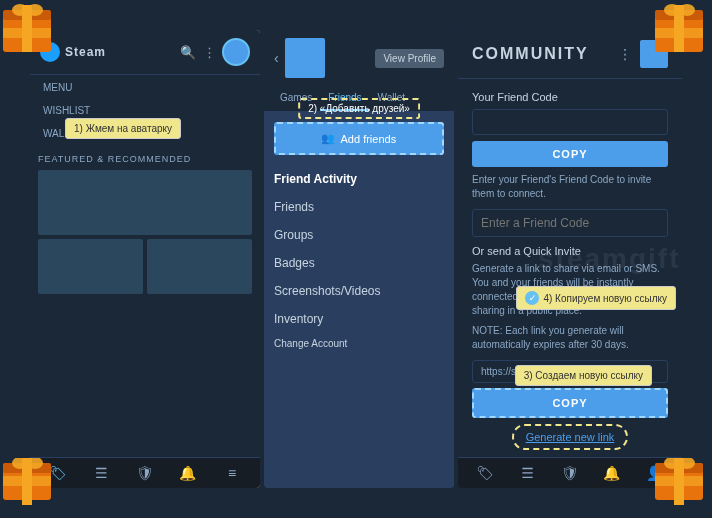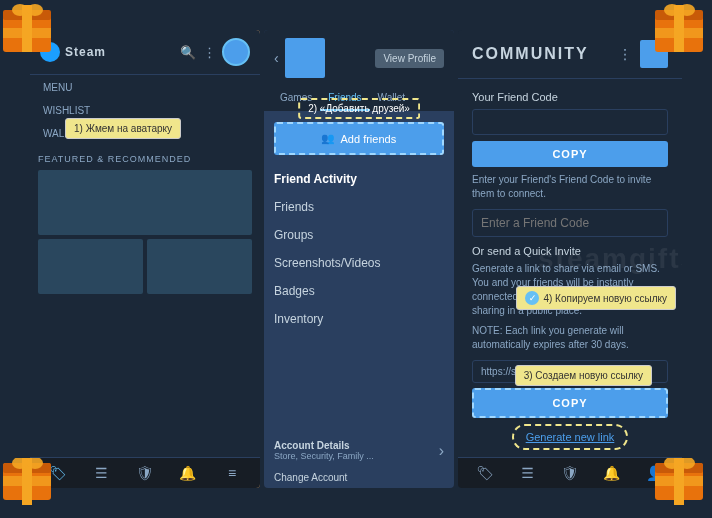--- a/index.html
+++ b/index.html
@@ -623,33 +623,24 @@
 
     <div class="add-friends-btn">
       <span>👥</span>
       <span>Add friends</span>
     </div>
 
 
     <div class="profile-menu-item bold">Friend Activity</div>
     <div class="profile-menu-item">Friends</div>
     <div class="profile-menu-item">Groups</div>
+    <div class="profile-menu-item">Badges</div>
     <div class="profile-menu-item">Screenshots/Videos</div>
-    <div class="profile-menu-item">Badges</div>
     <div class="profile-menu-item">Inventory</div>
 
-    <div class="profile-account-section">
-      <div class="profile-account-row">
-        <div>
-          <div class="profile-account-title">Account Details</div>
-          <div class="profile-account-sub">Store, Security, Family ...</div>
-        </div>
-        <span class="profile-account-arrow" style="margin-left:auto; color:#8ba7c4;">›</span>
-      </div>
-    </div>
     <div class="profile-change-account">Change Account</div>
   </div>
 
   <div class="community-panel" style="position:relative;">
 
     <div class="watermark">
       <span>steamgifts</span>
     </div>
 
     <div class="community-header">

